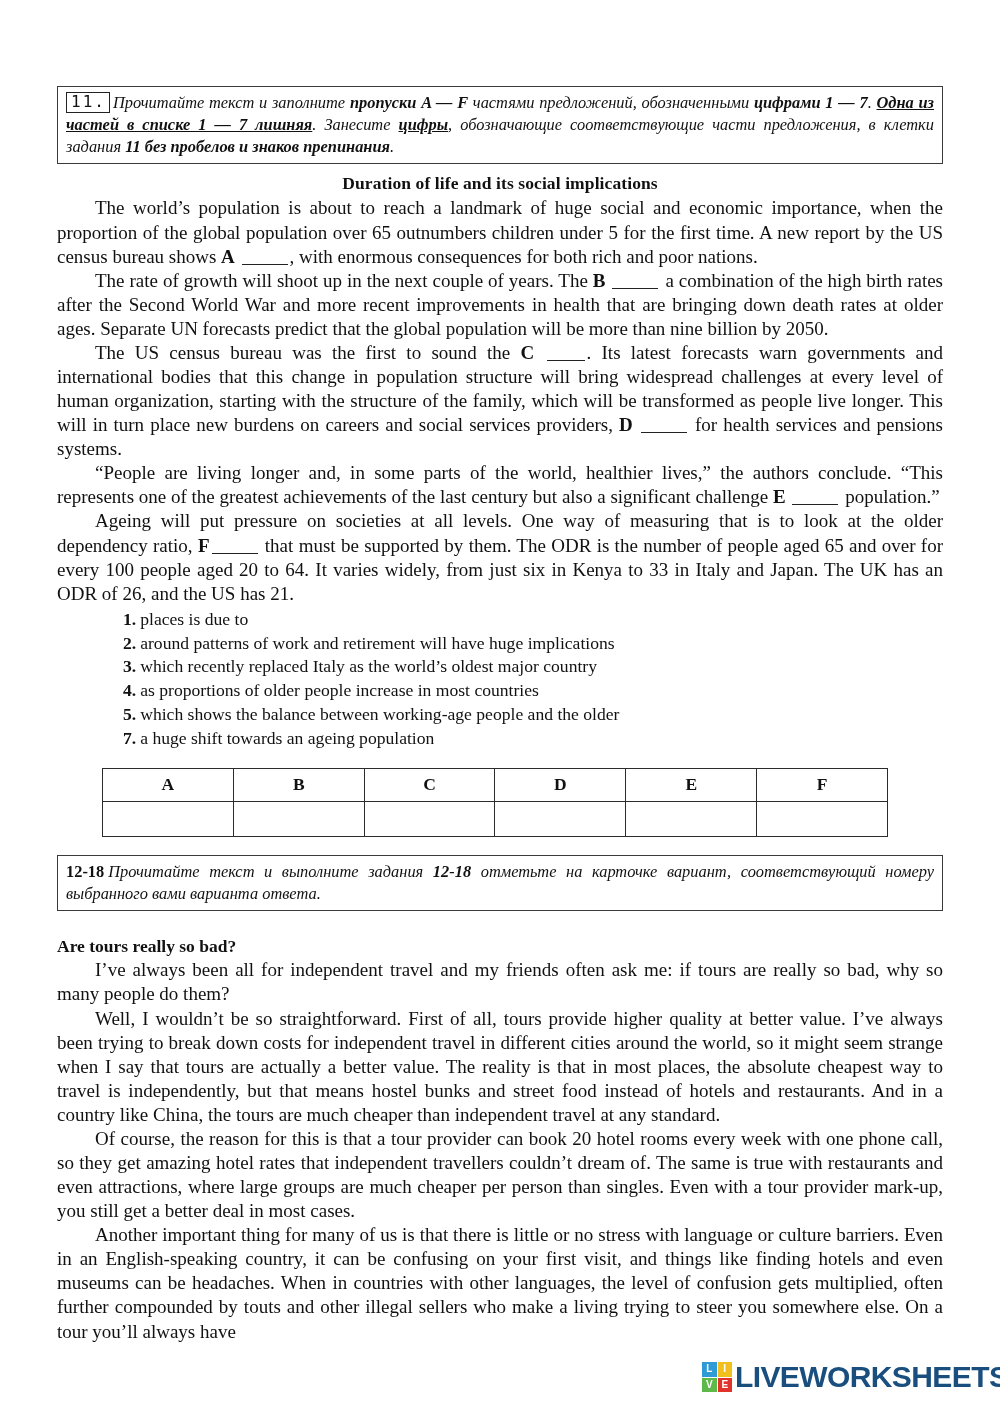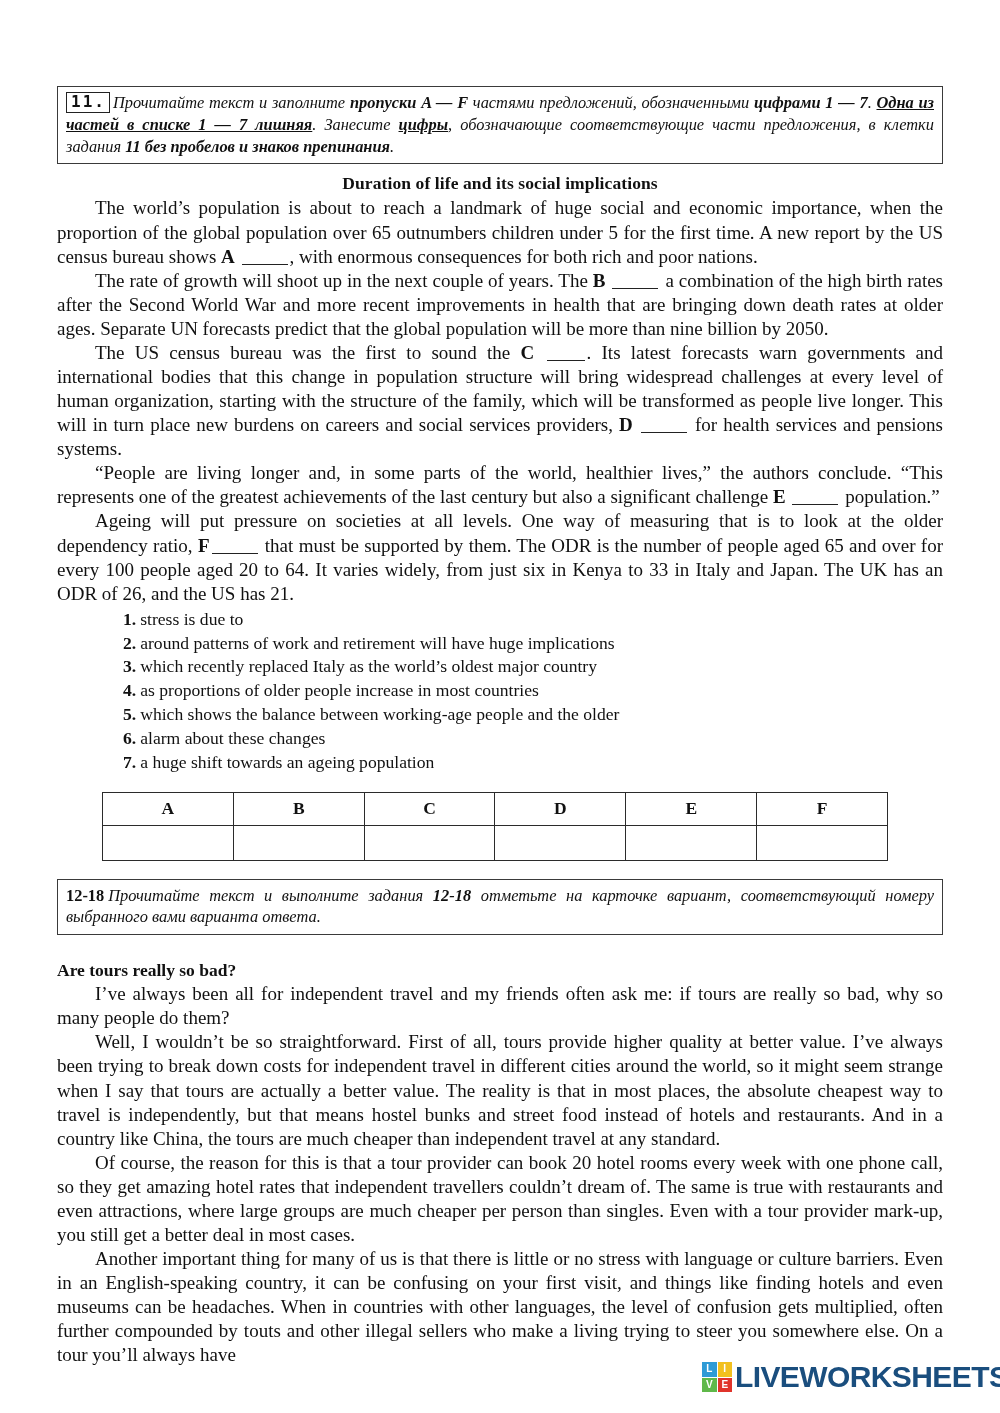--- a/index.html
+++ b/index.html
@@ -37,21 +37,21 @@
     font-size: 16.4px;
     line-height: 1.33;
     text-align: justify;
     background: #fff;
   }
   .task-box-11 { margin-bottom: 0; }
   .task-num-boxed {
     display: inline-block;
     border: 1.6px solid #222;
     font-family: "DejaVu Sans Mono", "Liberation Mono", monospace;
-    font-weight: bold;
+    font-weight: normal;
     font-style: normal;
     font-size: 16px;
     letter-spacing: 2px;
     padding: 0px 3px 1px 4px;
     line-height: 1.15;
     vertical-align: 1px;
     margin-right: 3px;
   }
   .task-num-plain {
     font-weight: bold;
@@ -180,26 +180,25 @@
 
     <p class="body-par">The rate of growth will shoot up in the next couple of years. The <b>B</b> <span class="gap gap-5"></span> a combination of the high birth rates after the Second World War and more recent improvements in health that are bringing down death rates at older ages. Separate UN forecasts predict that the global population will be more than nine billion by 2050.</p>
 
     <p class="body-par">The US census bureau was the first to sound the <b>C</b> <span class="gap gap-4"></span>. Its latest forecasts warn governments and international bodies that this change in population structure will bring widespread challenges at every level of human organization, starting with the structure of the family, which will be transformed as people live longer. This will in turn place new burdens on careers and social services providers, <b>D</b> <span class="gap gap-5"></span> for health services and pensions systems.</p>
 
     <p class="body-par">“People are living longer and, in some parts of the world, healthier lives,” the authors conclude. “This represents one of the greatest achievements of the last century but also a significant challenge <b>E</b> <span class="gap gap-5"></span> population.”</p>
 
     <p class="body-par">Ageing will put pressure on societies at all levels. One way of measuring that is to look at the older dependency ratio, <b>F</b><span class="gap gap-5"></span> that must be supported by them. The ODR is the number of people aged 65 and over for every 100 people aged 20 to 64. It varies widely, from just six in Kenya to 33 in Italy and Japan. The UK has an ODR of 26, and the US has 21.</p>
 
     <ol class="options">
-      <li><span class="num">1.</span><span>stress is due to</span></li>
+      <li><span class="num">1.</span><span>places is due to</span></li>
       <li><span class="num">2.</span><span>around patterns of work and retirement will have huge implications</span></li>
       <li><span class="num">3.</span><span>which recently replaced Italy as the world’s oldest major country</span></li>
       <li><span class="num">4.</span><span>as proportions of older people increase in most countries</span></li>
       <li><span class="num">5.</span><span>which shows the balance between working-age people and the older</span></li>
-      <li><span class="num">6.</span><span>alarm about these changes</span></li>
       <li><span class="num">7.</span><span>a huge shift towards an ageing population</span></li>
     </ol>
 
     <table class="answer-table">
       <tbody>
           <tr>
         <td>A</td>
         <td>B</td>
         <td>C</td>
         <td>D</td>

